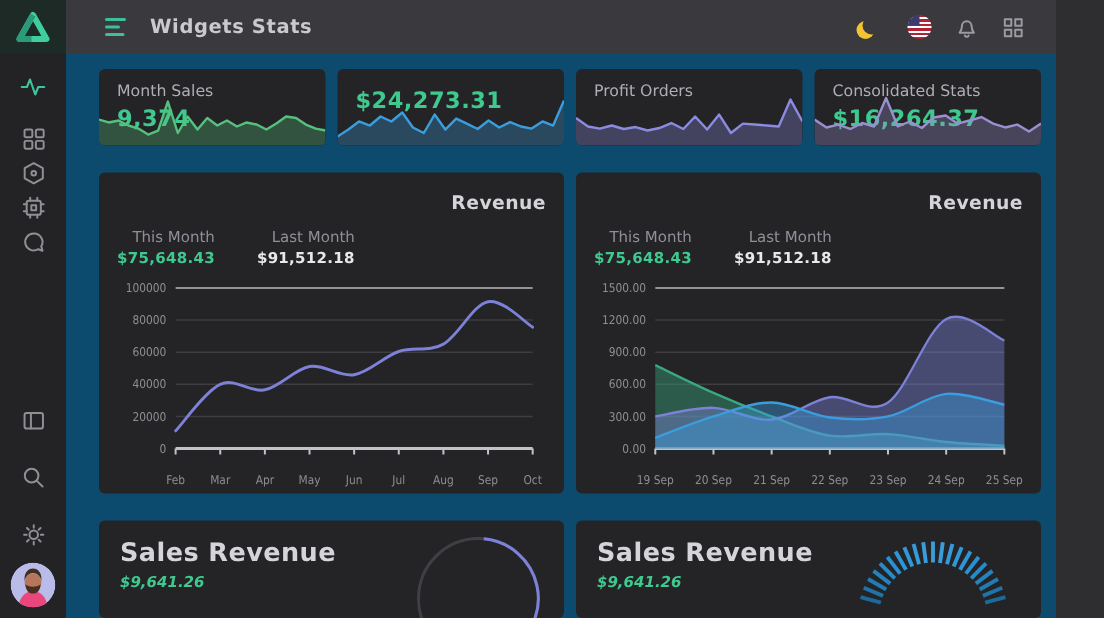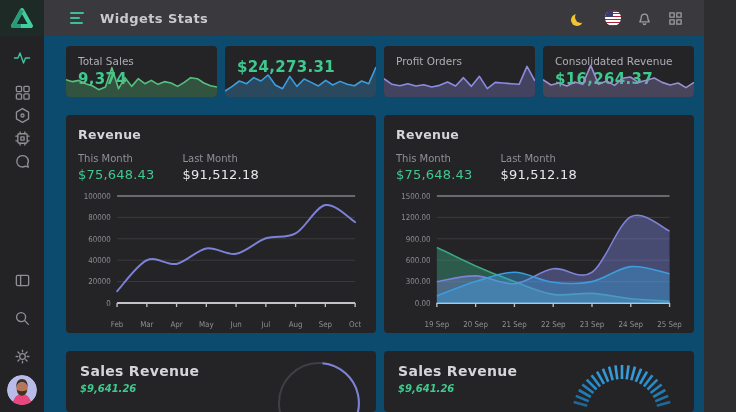--- a/index.html
+++ b/index.html
@@ -36,32 +36,32 @@
   .flag .canton{position:absolute;left:0;top:0;width:8px;height:7px;background:#3c3b6e;}
   .hicon svg{stroke:#9b9ba2;fill:none;stroke-width:1.4;stroke-linecap:round;stroke-linejoin:round;}
   
   .main{position:absolute;left:44px;top:36px;right:0;bottom:0;padding:10px 10px 0 22px;
         display:flex;flex-direction:column;gap:18px;overflow:hidden;}
   .row-stats{display:grid;grid-template-columns:repeat(4,1fr);gap:8px;height:76px;}
   .statcard{position:relative;background:#242427;border-radius:4px;overflow:hidden;padding:9px 12px;}
   .stat-label{font-size:10.5px;color:#aeaeb4;}
   .stat-value{font-size:15px;font-weight:700;color:#3fc98f;letter-spacing:.3px;margin-top:3px;}
   .spark{position:absolute;left:0;right:0;bottom:0;width:100%;height:37px;display:block;}
-  .row-charts{display:grid;grid-template-columns:1fr 1fr;gap:8px;height:220px;}
+  .row-charts{display:grid;grid-template-columns:1fr 1fr;gap:8px;height:220px;text-align:right;}
   .revcard{background:#242427;border-radius:4px;padding:12px 12px 0 12px;overflow:hidden;}
   .rev-title{font-size:12.5px;font-weight:700;color:#d4d4d9;letter-spacing:.3px;}
   .rev-stats{display:flex;gap:28px;margin-top:11px;margin-bottom:6px;}
   .mini-label{font-size:10px;color:#8f8f97;}
-  .mini-value{font-size:13px;font-weight:400;margin-top:3px;letter-spacing:.2px;}
+  .mini-value{font-size:10px;font-weight:700;margin-top:3px;letter-spacing:.2px;}
   .mini-value.green{color:#3fc98f;}
   .mini-value.white{color:#e8e8ec;}
   .bigchart{width:100%;height:145px;display:block;font-family:"DejaVu Sans",sans-serif;}
   .row-bottom{display:grid;grid-template-columns:1fr 1fr;gap:8px;height:110px;}
   .bcard{position:relative;background:#242427;border-radius:4px;padding:12px 14px;overflow:hidden;}
-  .b-title{font-size:14px;font-weight:700;color:#d4d4d9;letter-spacing:.3px;}
+  .b-title{font-size:17px;font-weight:700;color:#d4d4d9;letter-spacing:.3px;}
   .b-value{font-size:10px;font-weight:700;color:#3fc98f;margin-top:4px;font-style:italic;}
   .gauge{position:absolute;top:4px;}
   .gauge.ring{right:2px;}
   .gauge.ticks{right:14px;}
 </style>
 </head>
 <body>
 
 <div class="app">
 
@@ -168,21 +168,21 @@
           <rect x="9.4" y="9.4" width="4.6" height="4.6"></rect>
         </svg>
       </div>
     </div>
   </header>
 
   <main class="main">
 
     <section class="row-stats">
       <div class="statcard">
-        <div class="stat-label">Total Sales</div>
+        <div class="stat-label">Month Sales</div>
         <div class="stat-value">9,374</div>
         <svg class="spark" viewBox="0 0 100 40" preserveAspectRatio="none">
             <path d="M0.0,21.3L4.3,23.4L8.7,22.0L13.0,25.6L17.4,27.8L21.7,32.1L26.1,29.2L30.4,8.3L34.8,31.0L39.1,19.1L43.5,28.5L47.8,20.2L52.2,25.6L56.5,22.0L60.9,26.3L65.2,23.4L69.6,24.9L73.9,28.5L78.3,24.2L82.6,19.1L87.0,20.2L91.3,24.9L95.7,27.8L100.0,29.2L100,40L0,40Z" fill="#56c17e" fill-opacity="0.3" stroke="none"></path>
             <path d="M0.0,21.3L4.3,23.4L8.7,22.0L13.0,25.6L17.4,27.8L21.7,32.1L26.1,29.2L30.4,8.3L34.8,31.0L39.1,19.1L43.5,28.5L47.8,20.2L52.2,25.6L56.5,22.0L60.9,26.3L65.2,23.4L69.6,24.9L73.9,28.5L78.3,24.2L82.6,19.1L87.0,20.2L91.3,24.9L95.7,27.8L100.0,29.2" fill="none" stroke="#56c17e" stroke-width="1.6" vector-effect="non-scaling-stroke" stroke-linejoin="round"></path>
           </svg>
       </div>
       <div class="statcard">
         <div class="stat-value">$24,273.31</div>
         <svg class="spark" viewBox="0 0 100 40" preserveAspectRatio="none">
             <path d="M0.0,33.5L4.8,28.5L9.5,22.7L14.3,25.6L19.0,19.1L23.8,22.7L28.6,16.2L33.3,27.0L38.1,31.0L42.9,17.7L47.6,28.5L52.4,20.6L57.1,24.2L61.9,28.1L66.7,22.0L71.4,27.0L76.2,23.1L81.0,26.3L85.7,27.8L90.5,22.7L95.2,25.6L100.0,7.6L100,40L0,40Z" fill="#3a9ede" fill-opacity="0.3" stroke="none"></path>
@@ -190,21 +190,21 @@
           </svg>
       </div>
       <div class="statcard">
         <div class="stat-label">Profit Orders</div>
         <svg class="spark" viewBox="0 0 100 40" preserveAspectRatio="none">
             <path d="M0.0,20.2L5.3,26.3L10.5,27.8L15.8,25.6L21.1,28.1L26.3,26.7L31.6,29.2L36.8,27.4L42.1,23.8L47.4,28.1L52.6,19.1L57.9,28.5L63.2,17.7L68.4,31.0L73.7,24.2L78.9,24.9L84.2,25.6L89.5,26.3L94.7,6.9L100.0,22.7L100,40L0,40Z" fill="#8b8be2" fill-opacity="0.3" stroke="none"></path>
             <path d="M0.0,20.2L5.3,26.3L10.5,27.8L15.8,25.6L21.1,28.1L26.3,26.7L31.6,29.2L36.8,27.4L42.1,23.8L47.4,28.1L52.6,19.1L57.9,28.5L63.2,17.7L68.4,31.0L73.7,24.2L78.9,24.9L84.2,25.6L89.5,26.3L94.7,6.9L100.0,22.7" fill="none" stroke="#8b8be2" stroke-width="1.6" vector-effect="non-scaling-stroke" stroke-linejoin="round"></path>
           </svg>
       </div>
       <div class="statcard">
-        <div class="stat-label">Consolidated Revenue</div>
+        <div class="stat-label">Consolidated Stats</div>
         <div class="stat-value">$16,264.37</div>
         <svg class="spark" viewBox="0 0 100 40" preserveAspectRatio="none">
             <path d="M0.0,21.3L5.3,27.0L10.5,24.9L15.8,28.1L21.1,23.8L26.3,26.3L31.6,5.8L36.8,26.3L42.1,22.7L47.4,27.4L52.6,19.8L57.9,18.4L63.2,24.2L68.4,22.0L73.7,19.5L78.9,24.2L84.2,27.0L89.5,24.9L94.7,29.9L100.0,24.2L100,40L0,40Z" fill="#9a8fd0" fill-opacity="0.3" stroke="none"></path>
             <path d="M0.0,21.3L5.3,27.0L10.5,24.9L15.8,28.1L21.1,23.8L26.3,26.3L31.6,5.8L36.8,26.3L42.1,22.7L47.4,27.4L52.6,19.8L57.9,18.4L63.2,24.2L68.4,22.0L73.7,19.5L78.9,24.2L84.2,27.0L89.5,24.9L94.7,29.9L100.0,24.2" fill="none" stroke="#9a8fd0" stroke-width="1.6" vector-effect="non-scaling-stroke" stroke-linejoin="round"></path>
           </svg>
       </div>
     </section>
 
     <section class="row-charts">
       <div class="revcard">

